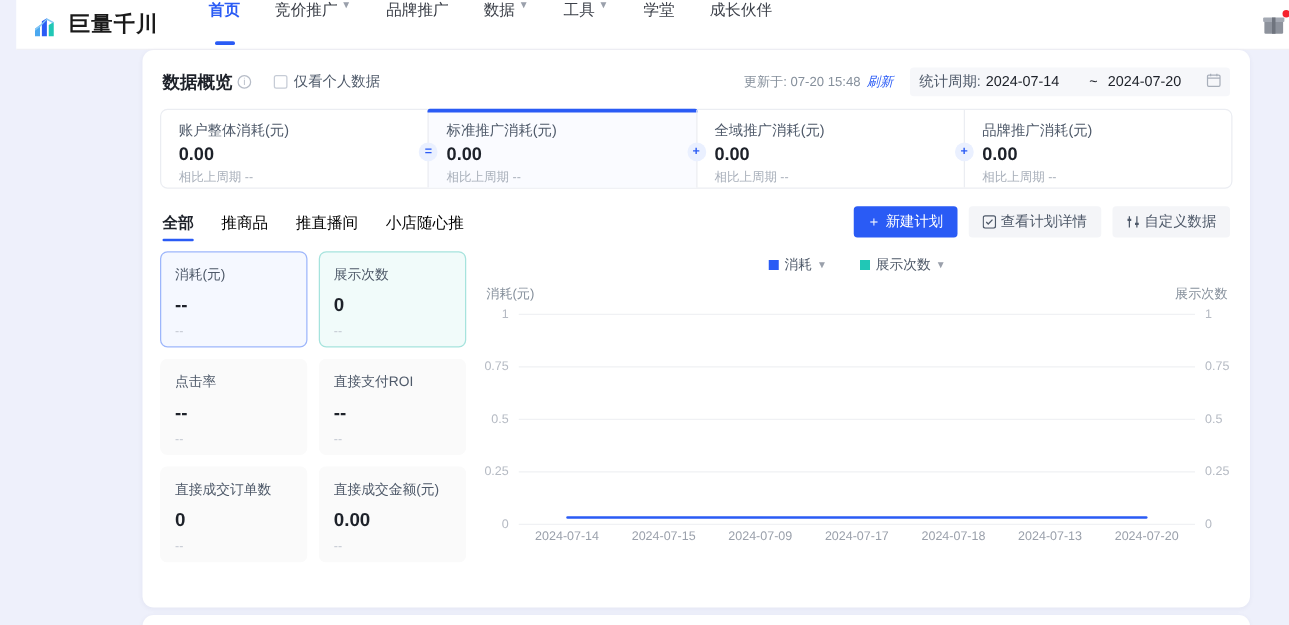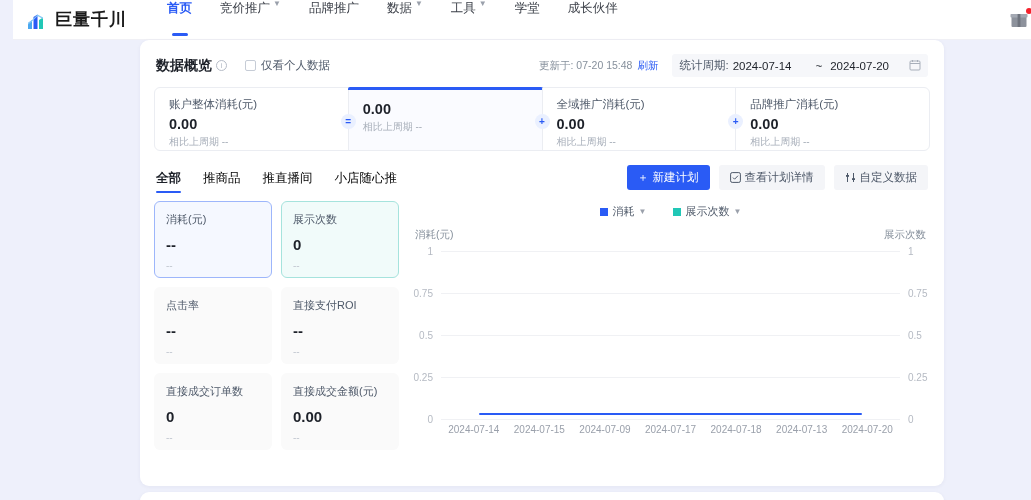--- a/index.html
+++ b/index.html
@@ -35,21 +35,21 @@
     position: absolute; right: 13px; top: 9px; width: 22px; height: 22px;
     cursor: pointer;
   }
   .gift-dot {
     position: absolute; right: -1px; top: -1px; width: 6px; height: 6px;
     border-radius: 50%; background: #f5222d;
   }
   
   .page { position: absolute; top: 40px; left: 0; width: 1031px; height: 460px; }
   .panel {
-    position: absolute; left: 140px; top: 0px; width: 804px;
+    position: absolute; left: 114px; top: 0px; width: 886px;
     background: #ffffff; border-radius: 9px;
     box-shadow: 0 1px 4px rgba(30,40,90,.05);
   }
   .panel-main { height: 446px; }
   .panel-next { top: 452px; height: 30px; }
   
   .ov-head { display: flex; align-items: center; padding: 14px 16px 0 16px; }
   .ov-title { font-size: 14px; font-weight: 700; color: #1d2129; }
   .info-i {
     width: 11px; height: 11px; border-radius: 50%; border: 1px solid #b6bcc7;
@@ -57,21 +57,21 @@
     margin-left: 4px; cursor: pointer;
   }
   .chk-wrap { display: flex; align-items: center; margin-left: 18px; cursor: pointer; }
   .chk-box {
     width: 11px; height: 11px; border: 1px solid #c6ccd6; border-radius: 2px;
     background: #fff; margin-right: 5px;
   }
   .chk-label { font-size: 11.5px; color: #4e5969; }
   .ov-right { margin-left: auto; display: flex; align-items: center; }
   .upd { font-size: 10.5px; color: #86909c; }
-  .refresh { font-size: 10.5px; color: #2a5bf5; margin-left: 5px; cursor: pointer; }
+  .refresh { font-size: 10.5px; color: #2a5bf5; margin-left: 5px; cursor: pointer; font-style: italic; }
   .period-box {
     display: flex; align-items: center; background: #f6f7fa;
     border-radius: 3px; padding: 4px 7px; margin-left: 14px;
   }
   .period-lab { font-size: 11.5px; color: #4e5969; margin-right: 4px; }
   .period-val { font-size: 11.5px; color: #1d2129; }
   .period-sep { font-size: 11.5px; color: #1d2129; margin: 0 8px 0 24px; }
   .cal-ico { margin-left: 20px; color: #a8afba; font-size: 11px; cursor: pointer; }
   
   .cards {
@@ -231,20 +231,21 @@
     </div>
 
     <div class="cards">
       <div class="mcard">
         <div class="mc-title">账户整体消耗(元)</div>
         <div class="mc-val">0.00</div>
         <div class="mc-sub">相比上周期 --</div>
         <span class="op-badge">=</span>
       </div>
       <div class="mcard sel">
+        <div class="mc-title">标准推广消耗(元)</div>
         <div class="mc-val">0.00</div>
         <div class="mc-sub">相比上周期 --</div>
         <span class="op-badge">+</span>
       </div>
       <div class="mcard">
         <div class="mc-title">全域推广消耗(元)</div>
         <div class="mc-val">0.00</div>
         <div class="mc-sub">相比上周期 --</div>
         <span class="op-badge">+</span>
       </div>

